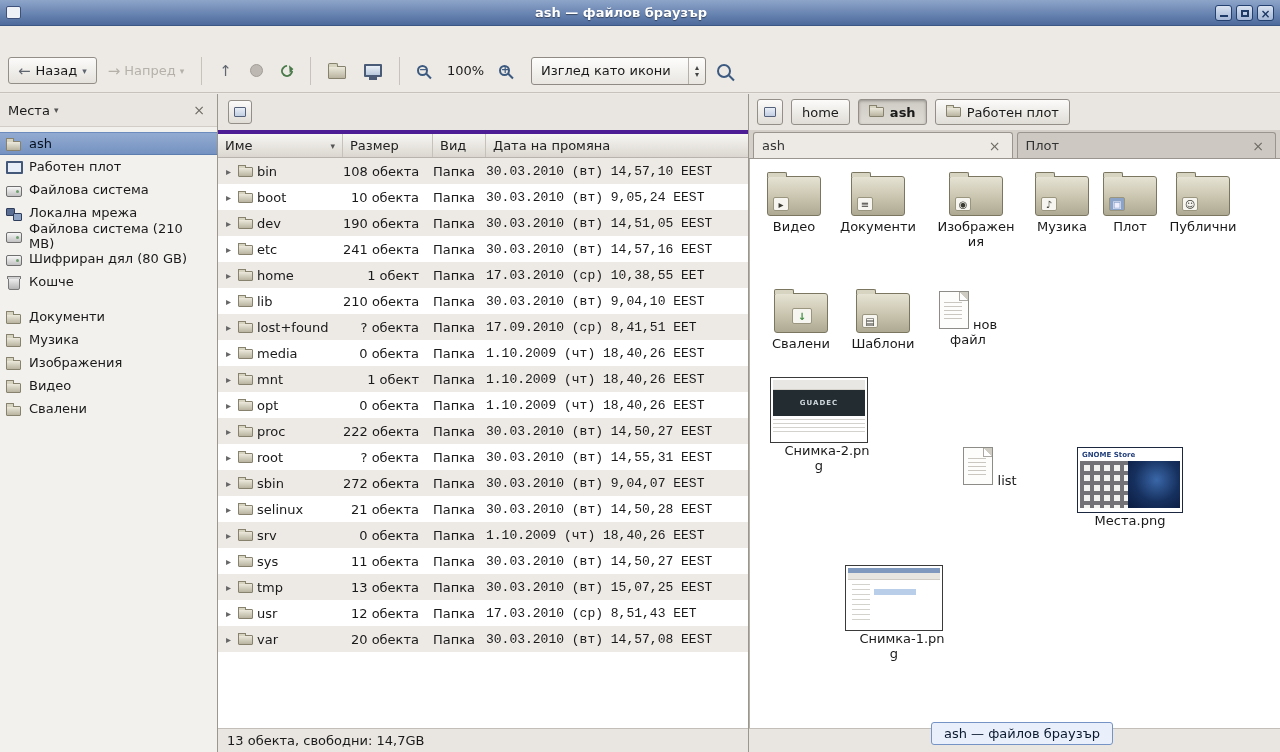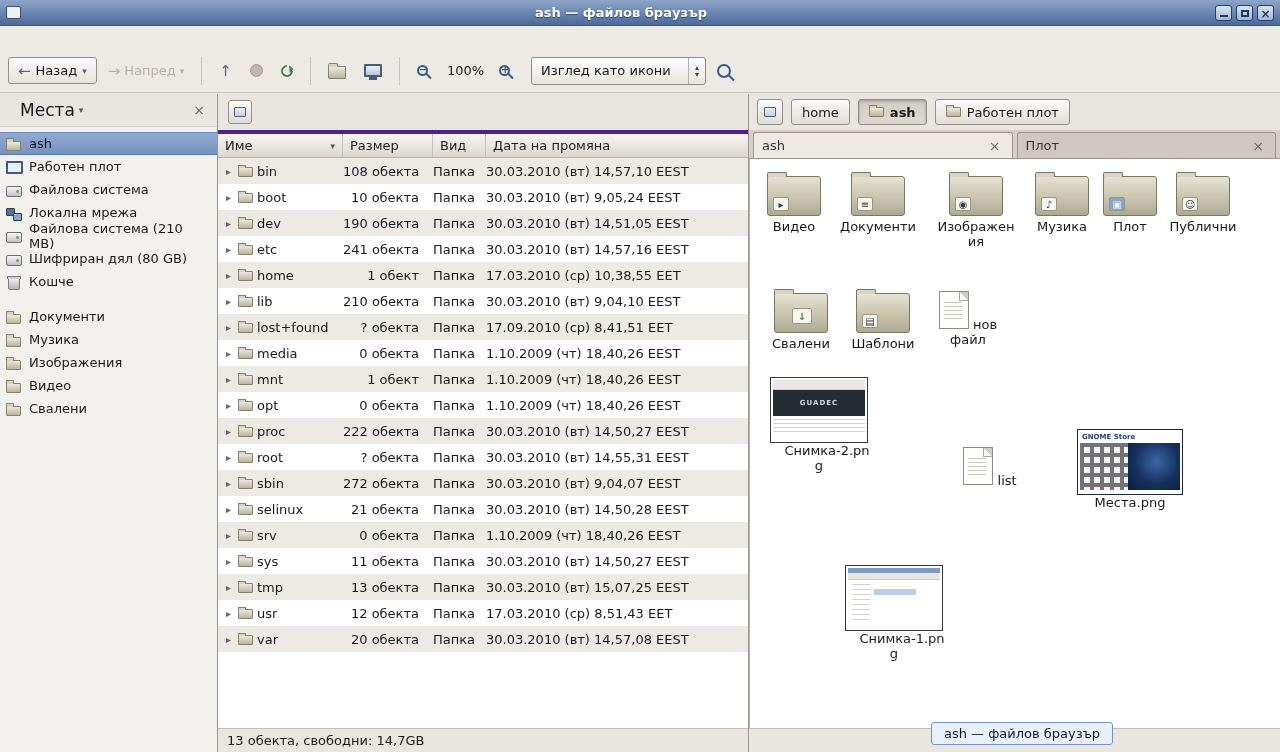--- a/index.html
+++ b/index.html
@@ -59,21 +59,21 @@
   .combo > span:first-child { flex:1; padding-right:10px; }
   .spin { display:flex; flex-direction:column; align-items:center; justify-content:center; width:17px;
     align-self:stretch; border-left:1px solid #b5b1aa; font-size:8px; color:#444; line-height:7px; }
 
   
   .main { position:absolute; top:94px; left:0; right:0; bottom:0; display:flex; }
 
   
   .sidebar { width:218px; background:#f3f1ee; border-right:1px solid #9b978f; display:flex; flex-direction:column; }
   .sb-header { height:33px; background:#e9e6e1; border-bottom:1px solid #d2cec7; display:flex; align-items:center; padding:0 8px; }
-  .sb-title { font-size:17px;margin-left:12px; }
+  .sb-title { font-size:13px; }
   .sb-chev { font-size:9px; color:#555; margin-left:4px; flex:1; }
   .sb-close { color:#6e6a64; font-size:14px; padding:0 4px; }
   .sb-list { flex:1; padding-top:5px; overflow:hidden; }
   .sb-item { height:23px; display:flex; align-items:center; gap:7px; padding:0 6px; }
   .sb-item.selected { background:linear-gradient(#93abd1,#7492c1); border-top:1px solid #6c8cbd; border-bottom:1px solid #5c7dae; color:#06101f; }
   .sb-item.group-start { margin-top:12px; }
   .sbi { width:16px; height:16px; position:relative; flex:none; }
   .sbi::before { content:""; position:absolute; left:0; top:5px; width:13px; height:8px;
     background:linear-gradient(#ece9dc,#b9b4a0); border:1px solid #87826e; border-radius:1px; }
   .sbi::after { content:""; position:absolute; left:0; top:2px; width:6px; height:3px;
@@ -108,21 +108,21 @@
   .row:nth-child(odd) { background:#edeae6; }
   .cell { white-space:nowrap; overflow:hidden; }
   .c-name { width:125px; display:flex; align-items:center; gap:4px; padding-left:5px; }
   .exp { width:11px; font-size:10px; color:#666; text-align:center; }
   .rfold { position:relative; width:15px; height:10px; background:linear-gradient(#ece9dc,#b9b4a0);
     border:1px solid #87826e; border-radius:1px; margin-top:2px; flex:none; }
   .rfold::before { content:""; position:absolute; top:-3px; left:-1px; width:6px; height:2px;
     background:#d8d4c2; border:1px solid #87826e; border-bottom:none; }
   .c-size { width:90px; text-align:right; padding-right:14px; }
   .c-type { width:53px; }
-  .c-date { flex:1; }
+  .c-date { flex:1;font-family:Liberation Mono, monospace; }
   .lp-status { height:24px; background:#e9e6e1; border-top:1px solid #c3bfb8; display:flex; align-items:center; padding:0 9px; }
 
   
   .iconpane { flex:1; display:flex; flex-direction:column; background:#edeae5; }
   .pathbar { height:36px; display:flex; align-items:center; gap:8px; padding:0 8px; background:#e9e6e1; }
   .pbtn { display:flex; align-items:center; gap:6px; height:26px; padding:0 10px; border:1px solid #938f88;
     border-radius:3px; background:linear-gradient(#fcfbfa,#e0ddd7); }
   .pbtn.iconly { width:26px; padding:0; justify-content:center; }
   .pbtn .bc-icon { display:none; position:relative; width:15px; height:10px; background:linear-gradient(#ece9dc,#b9b4a0);
     border:1px solid #87826e; border-radius:1px; }
@@ -622,21 +622,21 @@
             <span class="t2-lines"></span>
           </span>
           <span class="iv-label" style="width:72px;margin-left:16px">Снимка-2.png</span>
         </div>
 
         <div class="iv-item" style="left:198px;top:288px">
           <i class="paper"></i>
           <span class="iv-label">list</span>
         </div>
 
-        <div class="iv-item" style="left:325px;top:270px;width:110px">
+        <div class="iv-item" style="left:325px;top:288px;width:110px">
           <span class="thumb tg">
             <span class="tg-top">GNOME Store</span>
             <span class="tg-body">
                 <span class="tg-left"></span>
                 <span class="tg-right"></span>
               </span>
           </span>
           <span class="iv-label">Места.png</span>
         </div>
 

